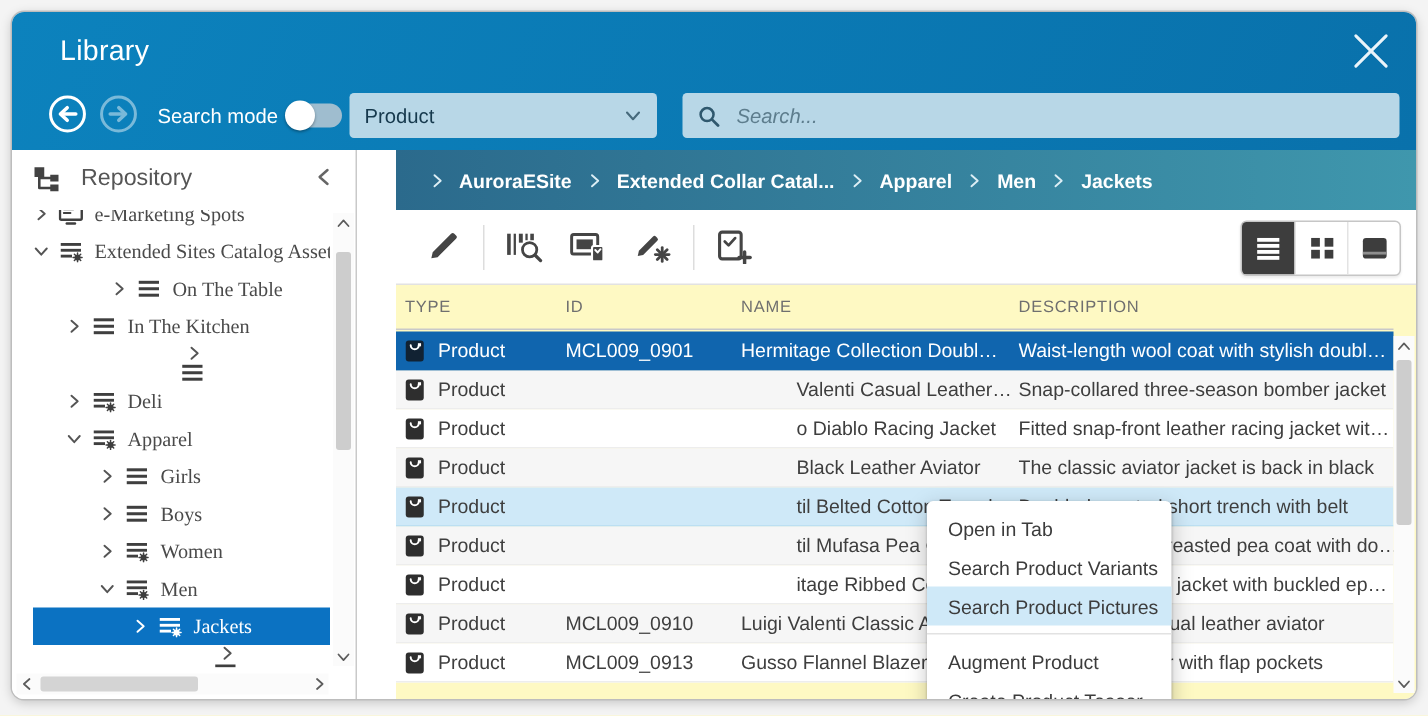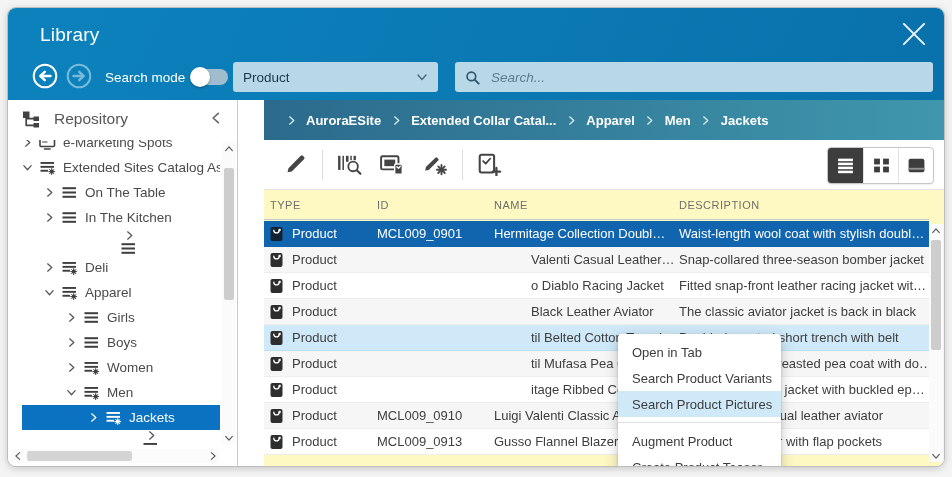--- a/index.html
+++ b/index.html
@@ -32,21 +32,21 @@
   .searchbox input{border:none;outline:none;background:transparent;flex:1;font-size:13.5px;
                    font-family:"Liberation Sans",sans-serif;color:#234;}
   .searchbox input::placeholder{color:#5d7d8d;font-style:italic;}
 
   
   .sidebar{position:absolute;left:0;top:92px;width:230px;bottom:0;background:#fff;border-right:1px solid #c9c9c9;}
   .sidebar-header{position:absolute;left:0;top:0;right:0;height:40px;}
   .repo-icon{position:absolute;left:13px;top:9px;width:21px;height:21px;color:#424242;}
   .sidebar-title{position:absolute;left:46px;top:10px;font-size:15.5px;color:#565656;}
   .collapse-btn{position:absolute;right:14px;top:11px;width:14px;height:14px;color:#666;cursor:pointer;}
-  .tree-viewport{position:absolute;left:0;top:40px;right:17px;bottom:21px;overflow:hidden;}
+  .tree-viewport{position:absolute;left:0;top:40px;right:17px;bottom:21px;overflow:hidden;font-family:Liberation Serif, serif;}
   .tree-list{margin-top:-10px;}
   .tree-row{height:25px;display:flex;align-items:center;white-space:nowrap;overflow:hidden;
             color:#4a4a4a;font-size:13.5px;cursor:pointer;}
   .tree-row .tchev{width:17px;flex:none;color:#555;display:flex;align-items:center;}
   .tree-row .tchev svg{width:11px;height:11px;}
   .tree-row .ticon{width:17px;height:15px;flex:none;margin-right:7px;color:#3f3f3f;}
   .tree-row.selected{background:var(--c-sidebar-sel);color:#fff;}
   .tree-row.selected .tchev,.tree-row.selected .ticon{color:#fff;}
 
   
@@ -191,21 +191,21 @@
                 <circle cx="12.2" cy="11.6" r="2" fill="currentColor" stroke="none"></circle>
                 <g stroke-width="1">
                   <line x1="12.2" y1="8.6" x2="12.2" y2="14.6"></line>
                   <line x1="9.2" y1="11.6" x2="15.2" y2="11.6"></line>
                   <line x1="10.1" y1="9.5" x2="14.3" y2="13.7"></line>
                   <line x1="14.3" y1="9.5" x2="10.1" y2="13.7"></line>
                 </g>
               </svg></span>
             <span>Extended Sites Catalog Asset S</span>
           </div>
-          <div class="tree-row" style="padding-left: 36px;">
+          <div class="tree-row" style="padding-left: 36px; margin-left: 30px;">
             <span class="tchev">
               <svg viewBox="0 0 12 12" width="100%" height="100%" fill="none" stroke="currentColor" stroke-width="1.4" stroke-linecap="round" stroke-linejoin="round">
                 <polyline points="4,2 8.5,6 4,10"></polyline>
               </svg>
             </span>
             <span class="ticon"><svg viewBox="0 0 16 15" width="100%" height="100%" fill="none" stroke="currentColor" stroke-width="1.4" stroke-linecap="round" stroke-linejoin="round">
                 <g fill="currentColor" stroke="none">
                   <rect x="1" y="2.2" width="13.5" height="2"></rect>
                   <rect x="1" y="6.5" width="13.5" height="2"></rect>
                   <rect x="1" y="10.8" width="13.5" height="2"></rect>

